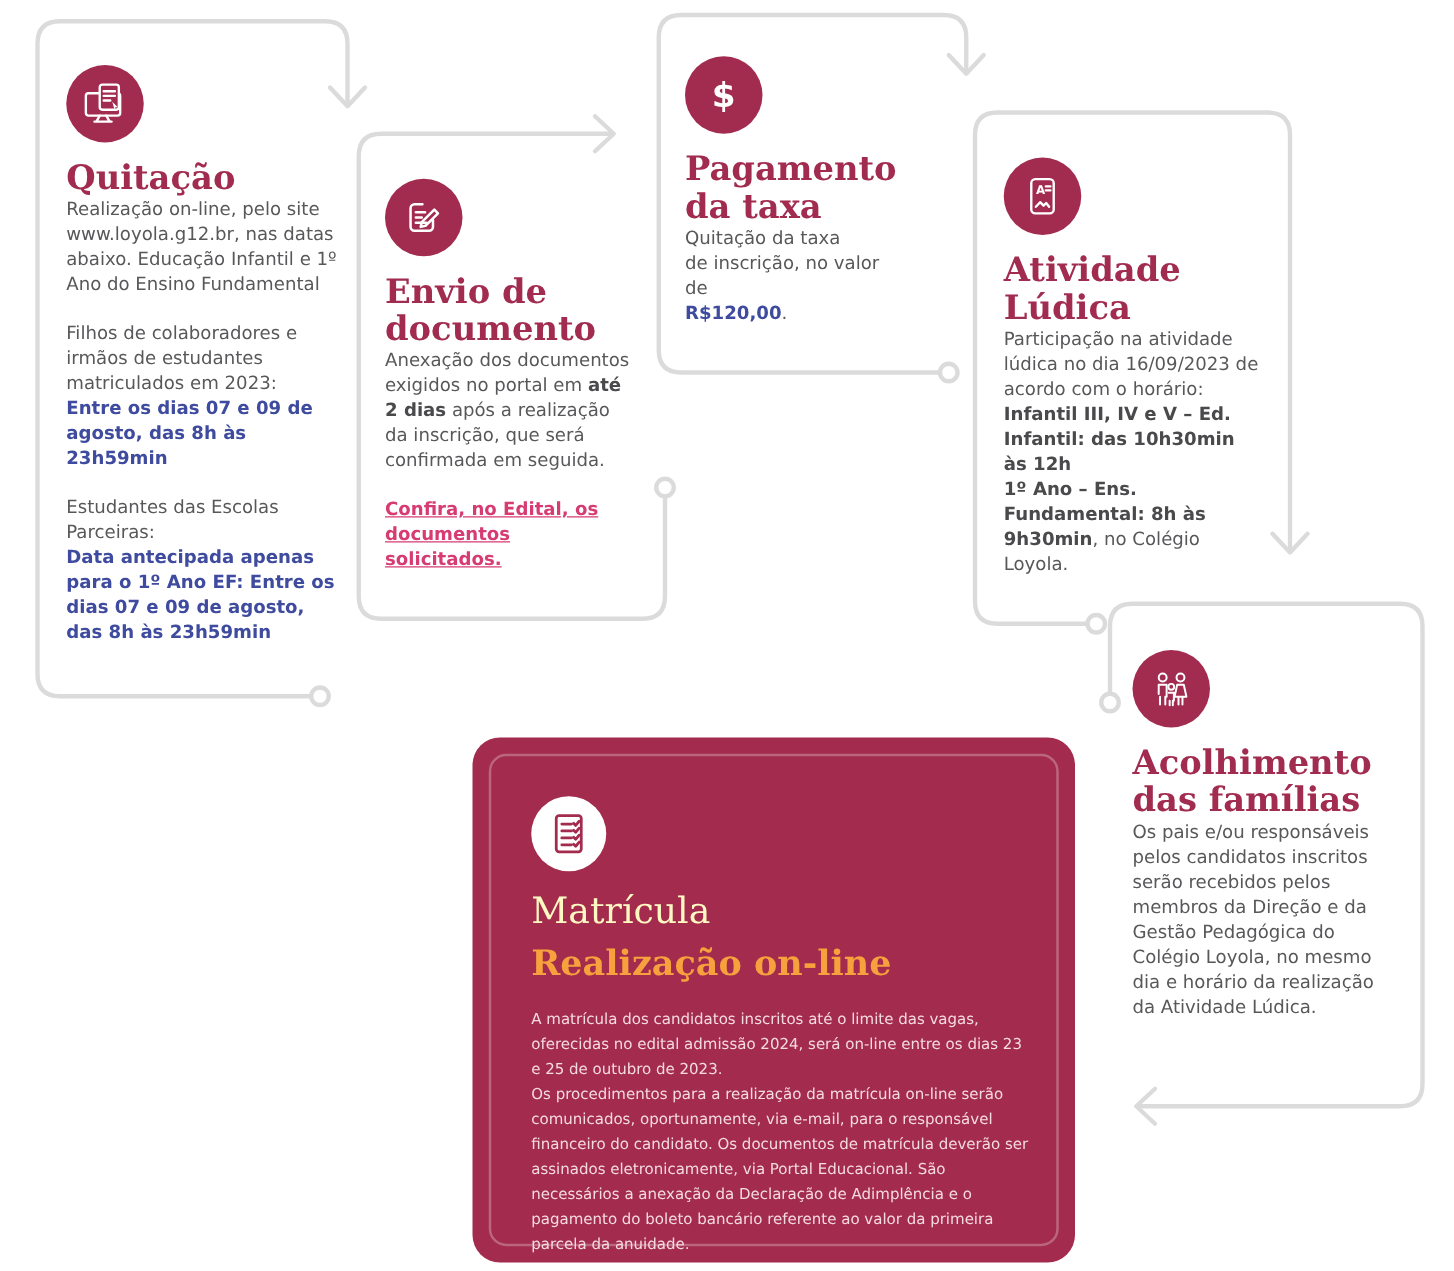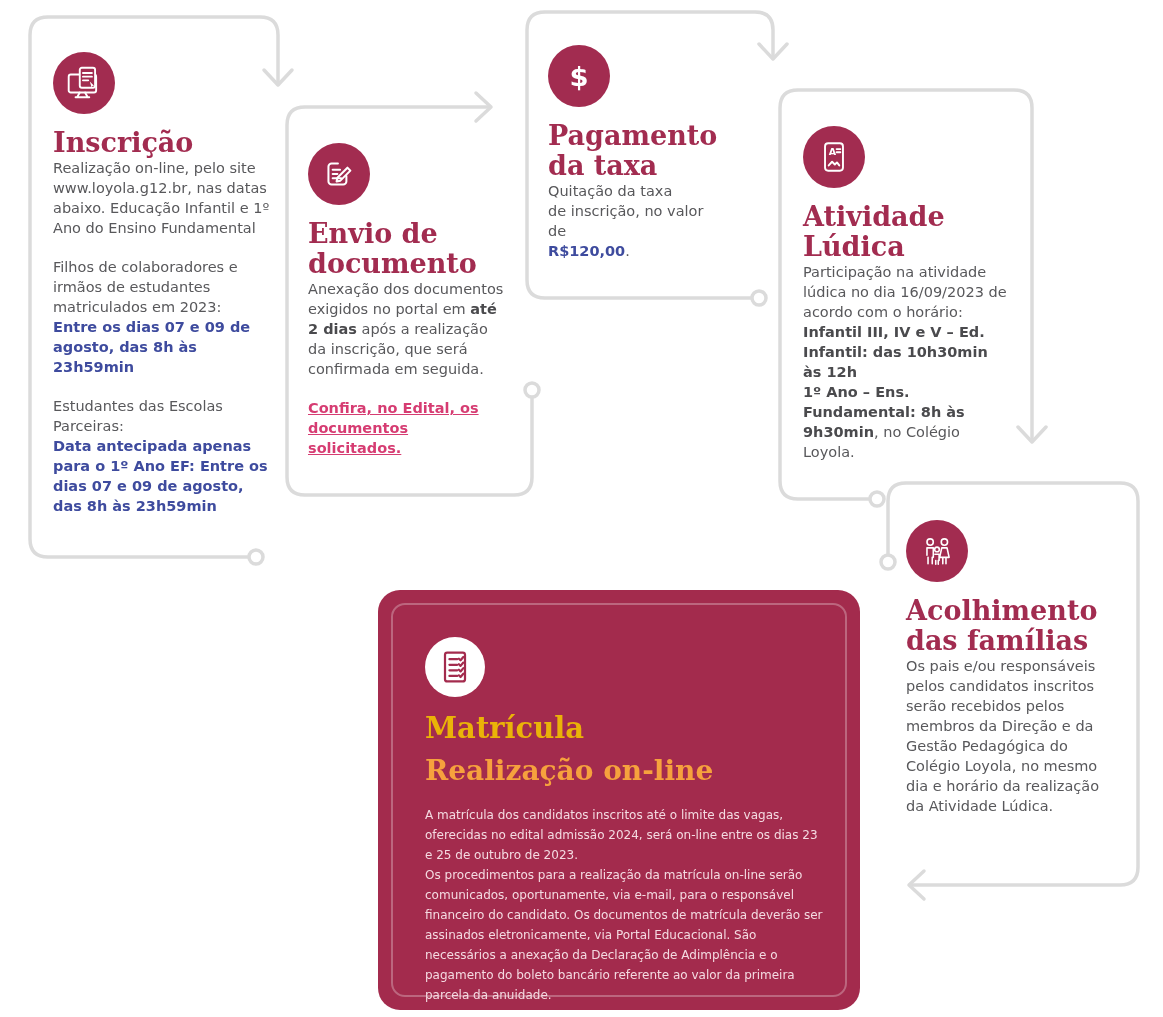--- a/index.html
+++ b/index.html
@@ -29,22 +29,22 @@
   .pos-acolhimento{left:906px;top:520px;width:210px;}
 
   
   .matricula-card{position:absolute;left:378px;top:590px;width:482px;height:420px;
                   background:var(--maroon,#A32B4D);border-radius:22px;}
   .matricula-inner{position:absolute;inset:13px;border:2px solid rgba(255,255,255,.28);
                    border-radius:14px;pointer-events:none;}
   .matricula-content{position:absolute;left:47px;top:47px;width:400px;}
   .badge-white{width:60px;height:60px;border-radius:50%;background:#fff;
                display:flex;align-items:center;justify-content:center;}
-  .matricula-title{font-family:"DejaVu Serif","Liberation Serif",serif;font-weight:700;
-                   color:#eab308;font-size:29px;margin:16px 0 0 0;line-height:1.1;}
+  .matricula-title{font-family:"DejaVu Serif","Liberation Serif",serif;font-weight:400;
+                   color:#fef9c3;font-size:29px;margin:16px 0 0 0;line-height:1.1;}
   .matricula-subtitle{font-family:"DejaVu Serif","Liberation Serif",serif;font-weight:700;
                       color:var(--orange,#F6A13D);font-size:28px;margin-top:9px;}
   .matricula-body{font-size:12px;line-height:20px;color:var(--mtext,#F4DAE1);margin-top:18px;}
   .matricula-body .seg-n{color:var(--mtext,#F4DAE1);}
   .matricula-body p{margin:0;}
 </style>
 </head>
 <body>
 
 <div id="stage">
@@ -78,21 +78,21 @@
   <div class="card-content pos-inscricao">
     <div class="badge">
       <svg width="38" height="38" viewBox="0 0 36 36" fill="none" stroke="#fff" stroke-width="1.8" stroke-linecap="round" stroke-linejoin="round">
         <rect x="3.5" y="10" width="26" height="17" rx="2"></rect>
         <path d="M14 27 l-2.5 4.5 M19 27 l2.5 4.5 M10 31.5 h13"></path>
         <rect x="14" y="3.5" width="14.5" height="19" rx="2" fill="#A22C50"></rect>
         <path d="M17 8.5 h8.5 M17 12 h8.5 M17 15.5 h5"></path>
         <path d="M23.5 16.5 l4 4 l-1.8 .4 l-.4 1.8 z" fill="#fff" stroke="none"></path>
       </svg>
     </div>
-    <h2 class="card-title">Inscrição</h2>
+    <h2 class="card-title">Quitação</h2>
     <div class="card-body">
         <p><span class="seg-n">Realização on-line, pelo site www.loyola.g12.br, nas datas abaixo. Educação Infantil e 1º Ano do Ensino Fundamental</span></p>
         <p><span class="seg-n">Filhos de colaboradores e irmãos de estudantes matriculados em 2023:</span><br><span class="seg-bb">Entre os dias 07 e 09 de agosto, das 8h às 23h59min</span></p>
         <p><span class="seg-n">Estudantes das Escolas Parceiras:</span><br><span class="seg-bb">Data antecipada apenas para o 1º Ano EF: Entre os dias 07 e 09 de agosto, das 8h às 23h59min</span></p>
       </div>
   </div>
 
   <div class="card-content pos-envio">
     <div class="badge">
       <svg width="38" height="38" viewBox="0 0 36 36" fill="none" stroke="#fff" stroke-width="1.9" stroke-linecap="round" stroke-linejoin="round">

